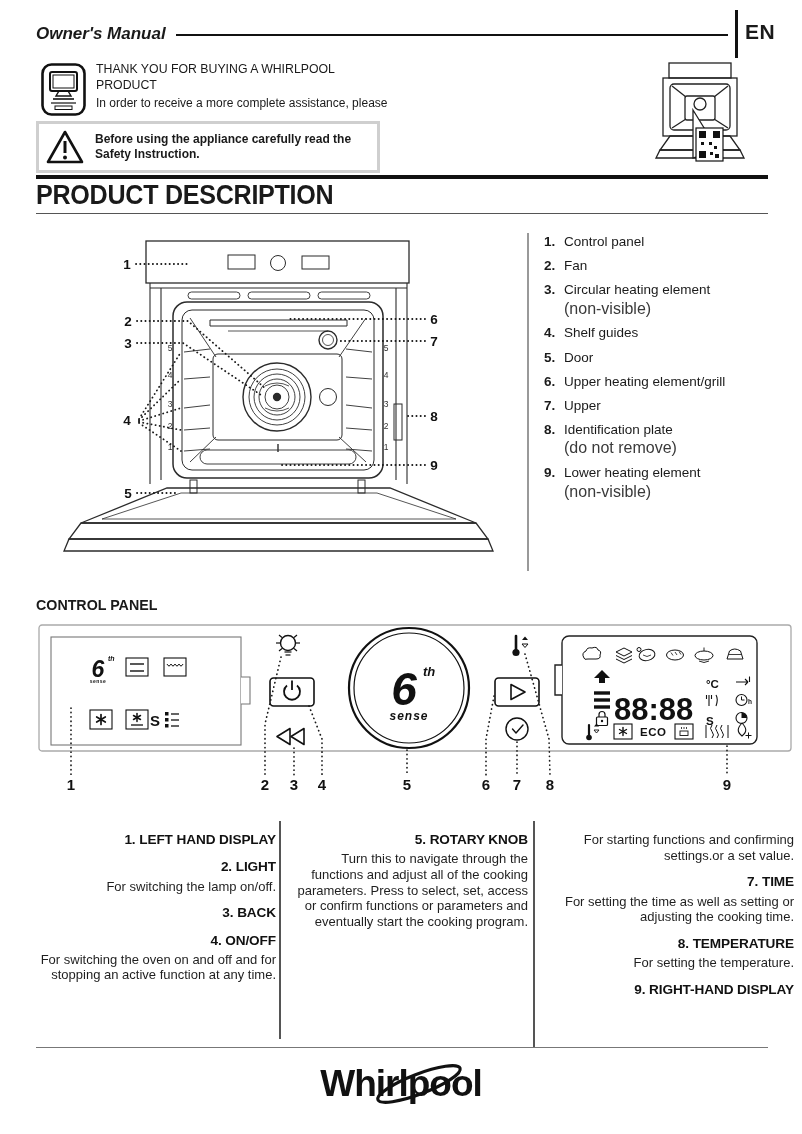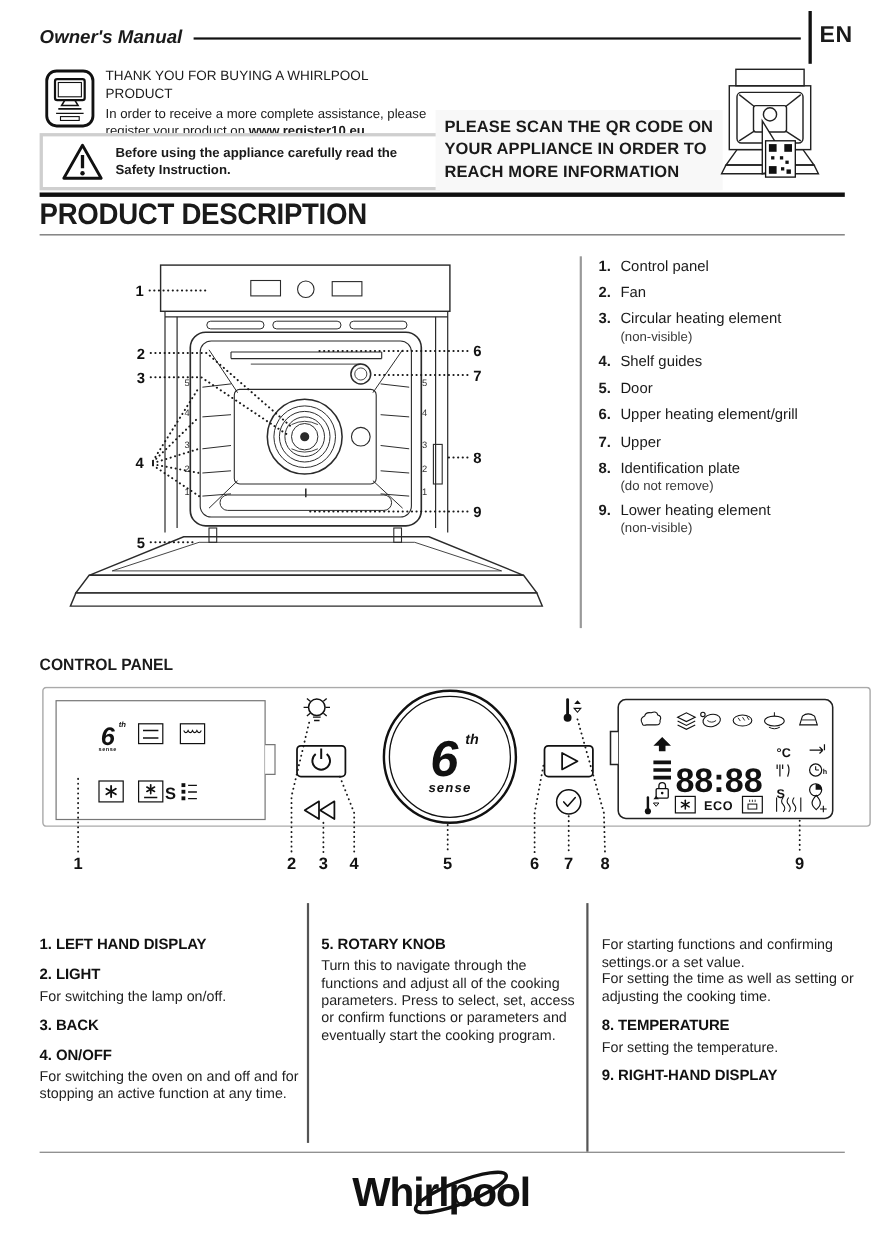--- a/index.html
+++ b/index.html
@@ -11,45 +11,45 @@
   .hdr-line{top:34px;left:176px;width:552px;height:0;border-top:2px solid #111;}
   .hdr-bar{top:10px;left:735px;width:2.5px;height:48px;background:#111;}
   .lang{top:20px;left:745px;font-size:21px;font-weight:bold;letter-spacing:.5px;}
   
   .reg-icon{top:62px;left:40px;}
   .reg-text{top:62px;left:96px;width:300px;font-size:12px;line-height:1.3;}
   .reg-text .t{font-weight:normal;font-size:12.3px;margin-bottom:2px;}
   .reg-text .url{font-weight:bold;}
   
   .warn-box{top:121px;left:36px;width:326px;height:42px;border:3px solid #cfcfcf;background:#fff;
-            display:flex;align-items:center;gap:10px;padding:2px 16px;}
+            display:flex;align-items:center;gap:10px;padding:2px 6px;}
   .warn-box .txt{font-size:12px;font-weight:bold;line-height:1.25;}
   
   .qr-note{top:100px;left:396px;width:245px;background:#f8f8f8;padding:6px 8px;
            font-size:15px;font-weight:bold;line-height:1.35;letter-spacing:.1px;}
   .oven-qr{top:60px;left:653px;}
   
   .rule-thick{top:175px;left:36px;width:732px;height:3.5px;background:#111;}
   .sec-title{top:180px;left:36px;font-size:27px;font-weight:bold;letter-spacing:-.3px;
              transform:scaleX(.93);transform-origin:left;}
   .rule-thin1{top:213px;left:36px;width:732px;height:0;border-top:1.5px solid #555;}
   
   .diagram{top:222px;left:60px;}
   .vdiv{top:233px;left:527px;width:1.5px;height:338px;background:#999;}
   .parts{top:234px;left:544px;width:250px;}
   .part{display:flex;margin-bottom:8px;}
   .part .num{width:20px;font-weight:bold;font-size:13.5px;flex:none;}
   .part .lab{font-size:13.5px;line-height:1.2;}
-  .part .note{font-size:12px;color:#3a3a3a;line-height:1.12;margin-top:1px;}
+  .part .note{font-size:16px;color:#3a3a3a;line-height:1.12;margin-top:1px;}
   .part.mt{margin-top:7px;}
   
   .cp-title{top:596px;left:36px;font-size:15px;font-weight:bold;transform:scaleX(.95);transform-origin:left;}
   .cp-fig{top:624px;left:38px;}
   
-  .feat{top:851px;font-size:13px;line-height:1.2;color:#1f1f1f;}
+  .feat{top:832px;font-size:13px;line-height:1.2;color:#1f1f1f;text-align:right;}
   .feat h4{margin:11px 0 3px 0;font-size:13.6px;letter-spacing:-.1px;color:#111;}
   .feat h4:first-child{margin-top:0;}
   .c1{left:36px;width:240px;}
   .c2{left:292px;width:236px;}
   .c3{left:547px;width:247px;}
   .fdiv1{top:821px;left:279px;width:1.5px;height:218px;background:#555;}
   .fdiv2{top:821px;left:533px;width:1.5px;height:226px;background:#555;}
   
   .rule-footer{top:1047px;left:36px;width:732px;height:0;border-top:1.5px solid #777;}
   .logo{top:1054px;left:301px;}
@@ -70,40 +70,31 @@
     <rect x="10" y="10" width="27" height="19" rx="2" fill="none" stroke="#111" stroke-width="2"></rect>
     <rect x="13" y="13" width="21" height="13" fill="none" stroke="#111" stroke-width="1"></rect>
     <path d="M19,29 h9 l3,5 h-15 z" fill="none" stroke="#111" stroke-width="1.4"></path>
     <line x1="13" y1="37" x2="34" y2="37" stroke="#111" stroke-width="1.6"></line>
     <line x1="11" y1="41" x2="36" y2="41" stroke="#111" stroke-width="1.2"></line>
     <rect x="15" y="44" width="17" height="3.5" fill="none" stroke="#111" stroke-width="1"></rect>
   </svg>
   <div class="abs reg-text">
     <div class="t">THANK YOU FOR BUYING A WHIRLPOOL PRODUCT</div>
     <div>In order to receive a more complete assistance, please</div>
-    <div>
-      <span>register your product on</span>
-      <span class="url">www.register10.eu</span>
-    </div>
   </div>
 
   <div class="abs warn-box">
     <svg width="40" height="36" viewBox="0 0 40 36" style="flex:none">
       <path d="M20,3 L37,33 L3,33 Z" fill="none" stroke="#111" stroke-width="2.6" stroke-linejoin="round"></path>
       <line x1="20" y1="12" x2="20" y2="24" stroke="#111" stroke-width="3"></line>
       <circle cx="20" cy="28.5" r="2" fill="#111"></circle>
     </svg>
     <div class="txt">Before using the appliance carefully read the Safety Instruction.</div>
   </div>
 
-  <div class="abs qr-note">
-    <div>PLEASE SCAN THE QR CODE ON</div>
-    <div>YOUR APPLIANCE IN ORDER TO</div>
-    <div>REACH MORE INFORMATION</div>
-  </div>
 
   <svg class="abs oven-qr" width="96" height="112" viewBox="0 0 96 112">
     <g fill="none" stroke="#222" stroke-width="1.3">
       <rect x="16" y="3" width="62" height="15"></rect>
       <rect x="10" y="18" width="74" height="58"></rect>
       <rect x="17" y="24" width="60" height="46" rx="4"></rect>
       <rect x="32" y="36" width="30" height="24" rx="2"></rect>
       <line x1="19" y1="26" x2="33" y2="37"></line>
         <line x1="75" y1="26" x2="61" y2="37"></line>
       <line x1="19" y1="68" x2="33" y2="59"></line>
@@ -528,20 +519,21 @@
     <div>For switching the oven on and off and for stopping an active function at any time.</div>
   </div>
   <div class="abs fdiv1"></div>
   <div class="abs feat c2">
     <h4>5. ROTARY KNOB</h4>
     <div>Turn this to navigate through the functions and adjust all of the cooking parameters. Press to select, set, access or confirm functions or parameters and eventually start the cooking program.</div>
   </div>
   <div class="abs fdiv2"></div>
   <div class="abs feat c3">
     <div>For starting functions and confirming settings.or a set value.</div>
+    <h4>7. TIME</h4>
     <div>For setting the time as well as setting or adjusting the cooking time.</div>
     <h4>8. TEMPERATURE</h4>
     <div>For setting the temperature.</div>
     <h4>9. RIGHT-HAND DISPLAY</h4>
   </div>
 
   <div class="abs rule-footer"></div>
   <svg class="abs logo" width="200" height="64" viewBox="0 0 200 64">
     <text x="100" y="42" text-anchor="middle" font-size="37" font-weight="bold" letter-spacing="-1" fill="#111">Whirlpool</text>
     <ellipse cx="118" cy="30" rx="44" ry="10" fill="none" stroke="#111" stroke-width="3.2" transform="rotate(-21 118 30)" stroke-dasharray="230 40" stroke-linecap="round"></ellipse>

